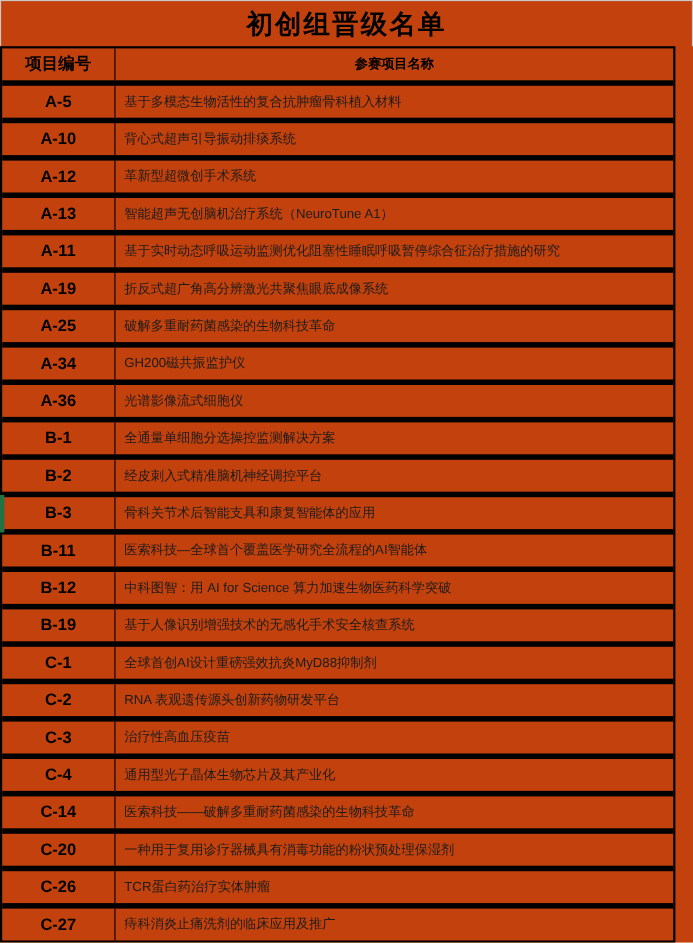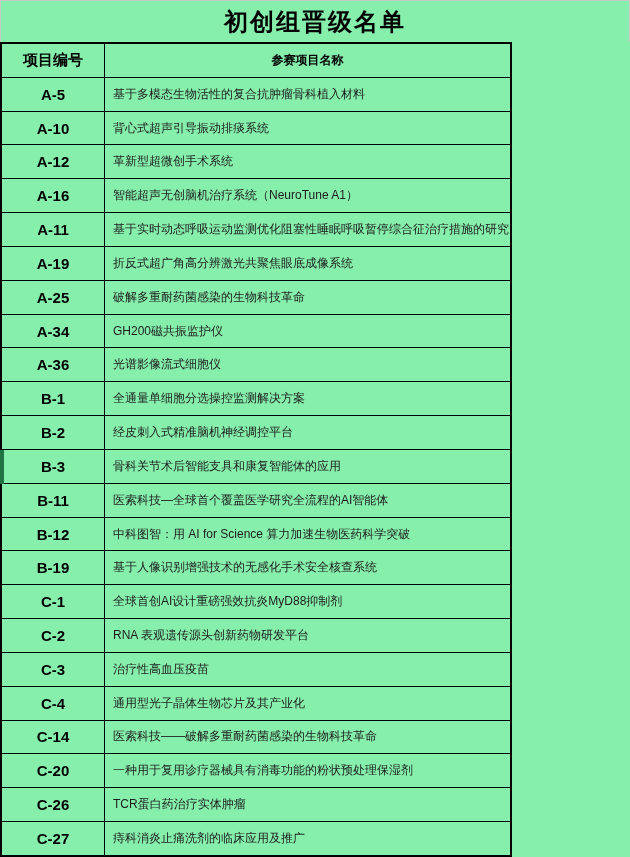--- a/index.html
+++ b/index.html
@@ -1,43 +1,43 @@
 <!DOCTYPE html>
 <html><head>
 <meta charset="utf-8">
 <style>
   html,body{margin:0;padding:0;background:#fff;}
   .sheet{
     position:relative;
     width:630px;height:857px;
-    background:#86efac;
+    background:#c2410c;
     font-family:"Liberation Sans","DejaVu Sans",sans-serif;
     overflow:hidden;
   }
   .title-cell{
     position:absolute;top:0;left:0;width:630px;height:42px;
     box-sizing:border-box;
     border-top:1px solid #c9c9c9;
     border-left:1px solid #c9c9c9;
     border-right:1px solid #c9c9c9;
     display:flex;align-items:center;justify-content:center;
     font-family:"Liberation Serif","DejaVu Serif",serif;
     font-weight:bold;font-size:24px;color:#000;
     letter-spacing:2px;
   }
   .grid{
-    position:absolute;top:42px;left:0;width:512px;bottom:0;
+    position:absolute;top:42px;left:0;width:614px;bottom:0;
     box-sizing:border-box;
     border:2px solid #000;
     display:flex;flex-direction:column;
   }
   .row{
     flex:1 1 0;
     display:flex;
-    border-top:1px solid #000000;
+    border-top:5px solid #000000;
     min-height:0;
   }
   .grid > .row:first-child{border-top:none;}
   .c1{
     flex:0 0 103px;
     box-sizing:border-box;
     border-right:1.5px solid #000;
     display:flex;align-items:center;justify-content:center;
     font-weight:bold;font-size:15px;color:#000;
   }
@@ -77,21 +77,21 @@
       </div>
       <div class="row">
         <div class="c1">A-10</div>
         <div class="c2">背心式超声引导振动排痰系统</div>
       </div>
       <div class="row">
         <div class="c1">A-12</div>
         <div class="c2">革新型超微创手术系统</div>
       </div>
       <div class="row">
-        <div class="c1">A-16</div>
+        <div class="c1">A-13</div>
         <div class="c2">智能超声无创脑机治疗系统（NeuroTune A1）</div>
       </div>
       <div class="row">
         <div class="c1">A-11</div>
         <div class="c2">基于实时动态呼吸运动监测优化阻塞性睡眠呼吸暂停综合征治疗措施的研究</div>
       </div>
       <div class="row">
         <div class="c1">A-19</div>
         <div class="c2">折反式超广角高分辨激光共聚焦眼底成像系统</div>
       </div>

